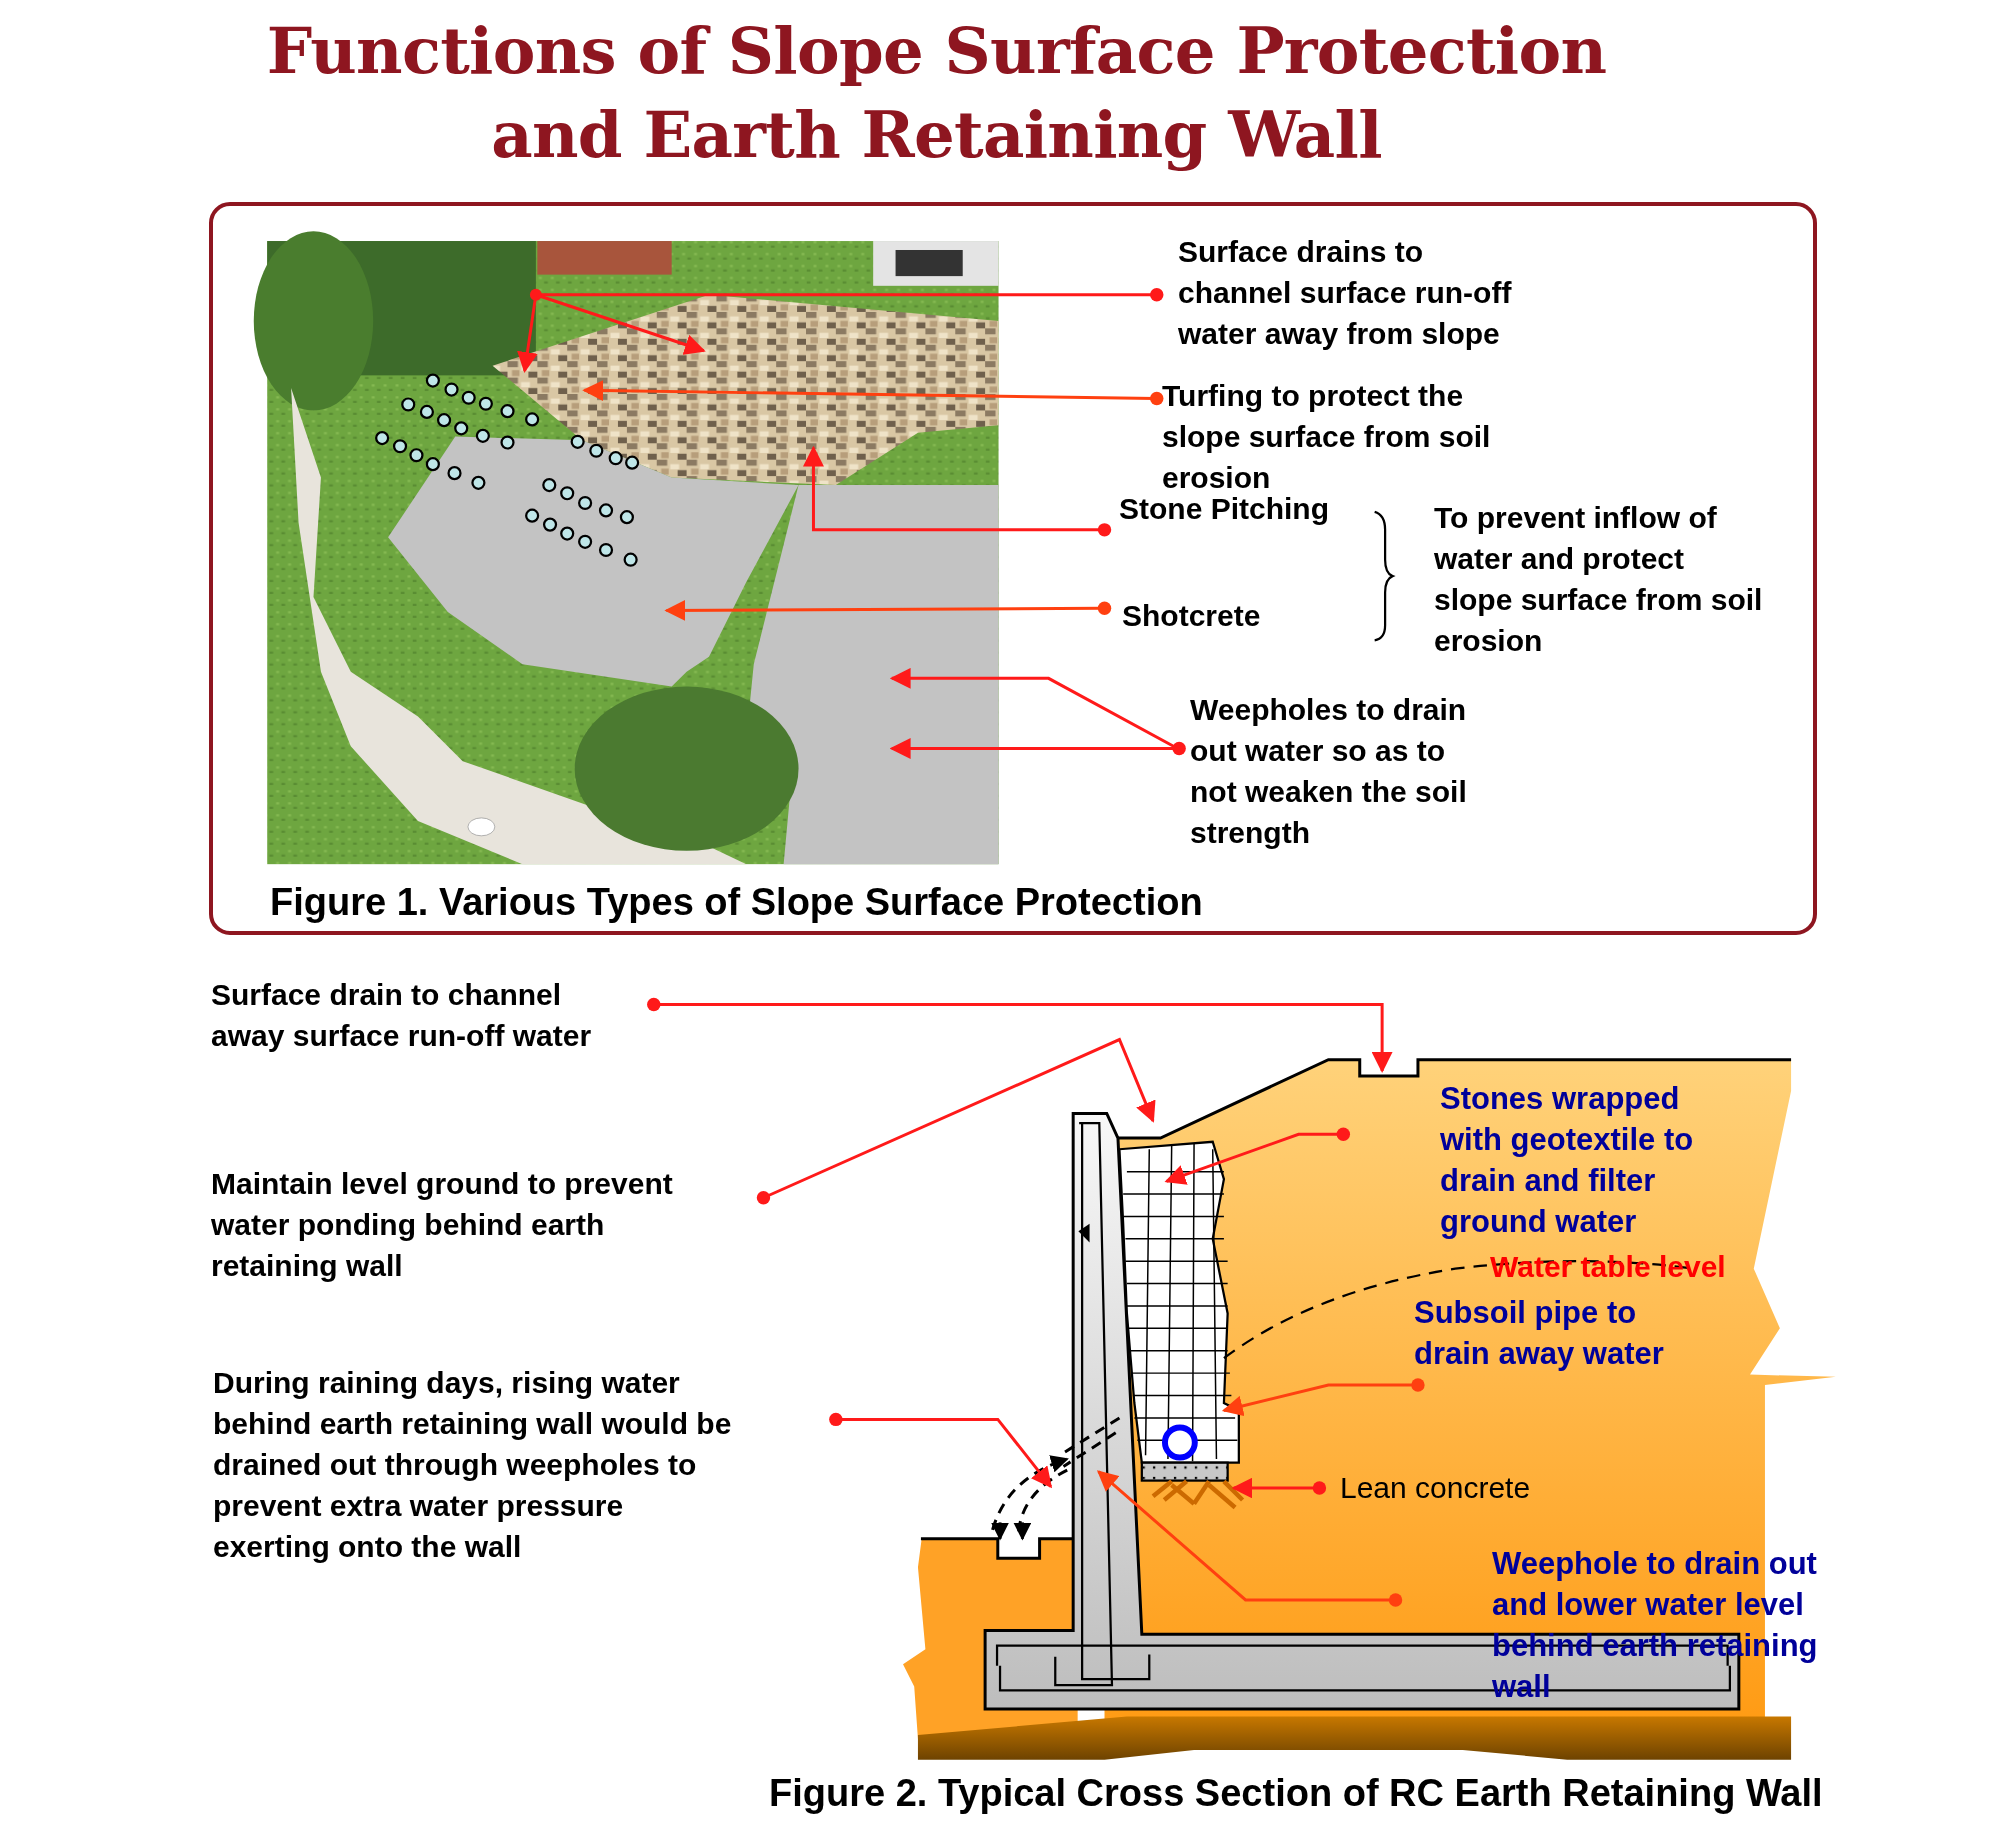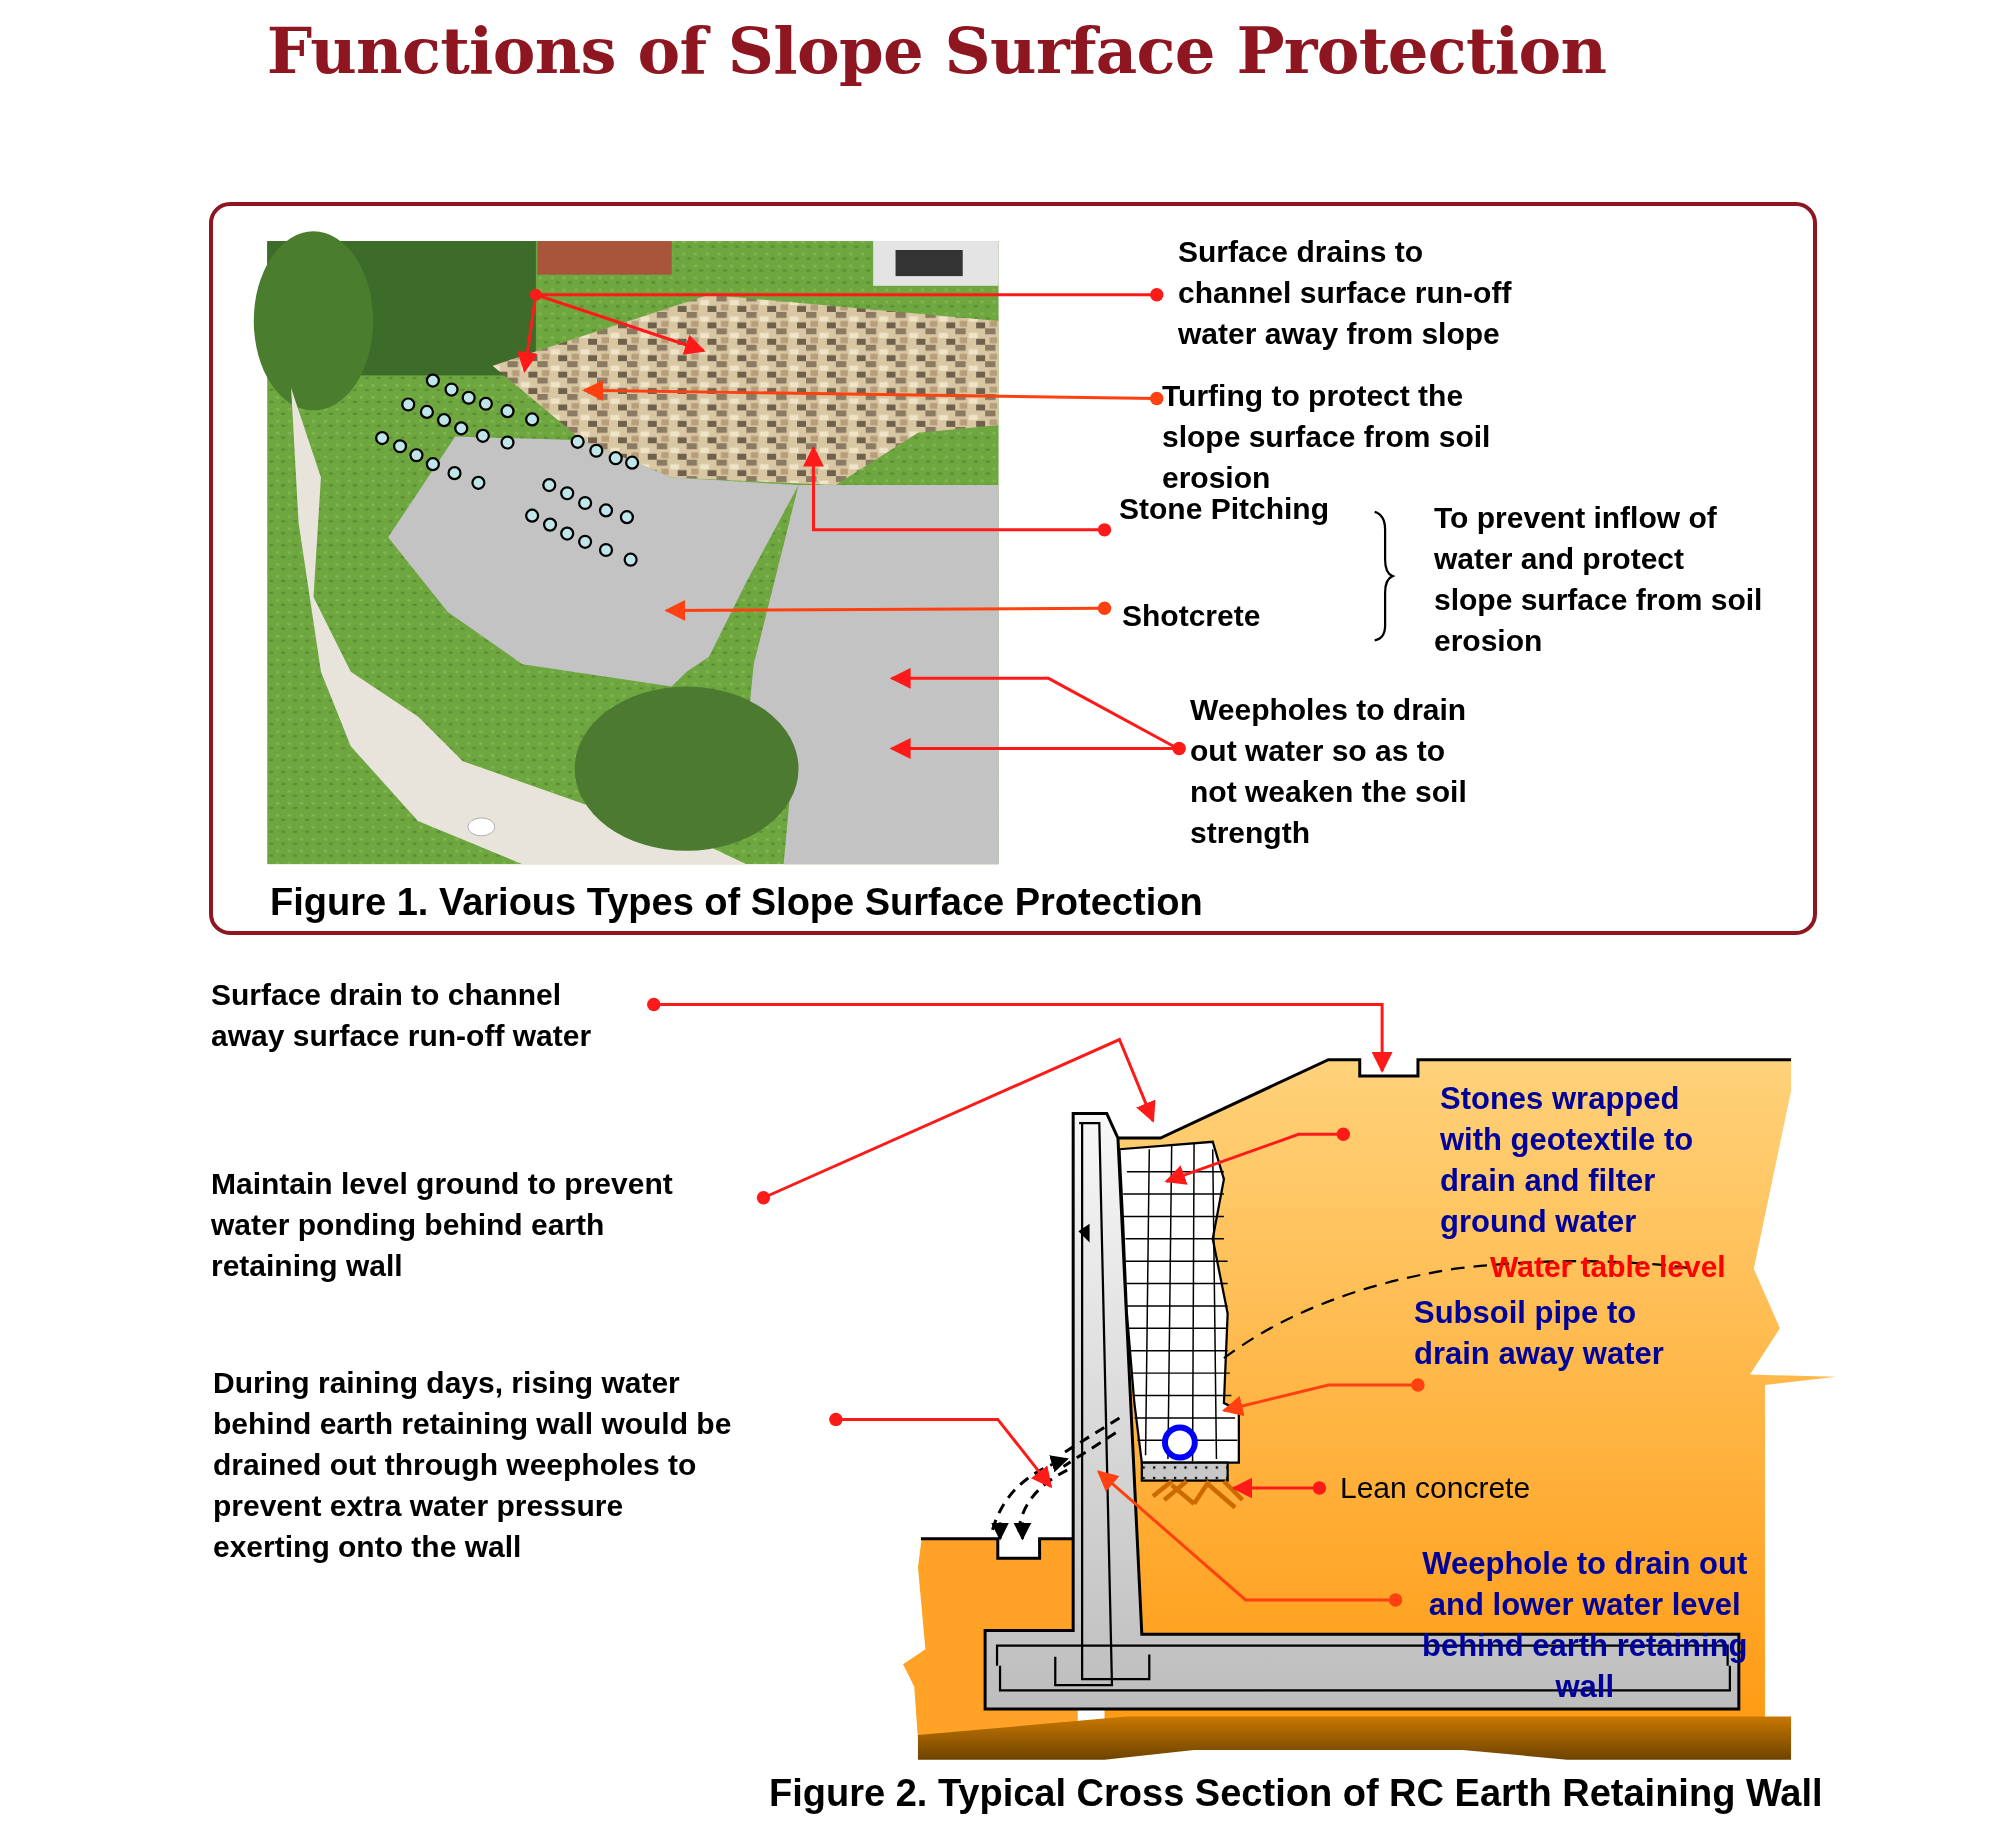--- a/index.html
+++ b/index.html
@@ -11,20 +11,21 @@
   .blue { color:#00009a; font-size:31px; line-height:41px; }
   .red { color:#ff0000; }
   .normal { font-weight:normal; }
   .caption { position:absolute; font-weight:bold; font-size:38px; color:#000; white-space:nowrap; }
 </style>
 </head>
 <body>
 
 <div class="title">
   <div>Functions of Slope Surface Protection</div>
+  <div>and Earth Retaining Wall</div>
 </div>
 
 <div class="panel1"></div>
 
 <svg id="art" width="2015" height="1847" viewBox="0 0 2700 2475" xmlns="http://www.w3.org/2000/svg">
   <defs>
     <marker id="arr" viewBox="0 0 10 10" refX="9" refY="5" markerWidth="7" markerHeight="7" orient="auto-start-reverse">
       <path d="M0,0 L10,5 L0,10 z" fill="#ff1a1a"></path>
     </marker>
     <marker id="arrO" viewBox="0 0 10 10" refX="9" refY="5" markerWidth="7" markerHeight="7" orient="auto-start-reverse">
@@ -247,18 +248,18 @@
 prevent extra water pressure
 exerting onto the wall</div>
 <div class="lbl blue" style="left:1440px; top:1078px;">Stones wrapped
 with geotextile to
 drain and filter
 ground water</div>
 <div class="lbl red" style="left:1490px; top:1246px;">Water table level</div>
 <div class="lbl blue" style="left:1414px; top:1292px;">Subsoil pipe to
 drain away water</div>
 <div class="lbl normal" style="left:1340px; top:1467px;">Lean concrete</div>
-<div class="lbl blue" style="left:1422px; top:1543px;text-align:center;">Weephole to drain out
+<div class="lbl blue" style="left:1492px; top:1543px;">Weephole to drain out
 and lower water level
 behind earth retaining
 wall</div>
 <div class="caption" style="left:769px; top:1772px;">Figure 2. Typical Cross Section of RC Earth Retaining Wall</div>
 
 
 </body></html>

